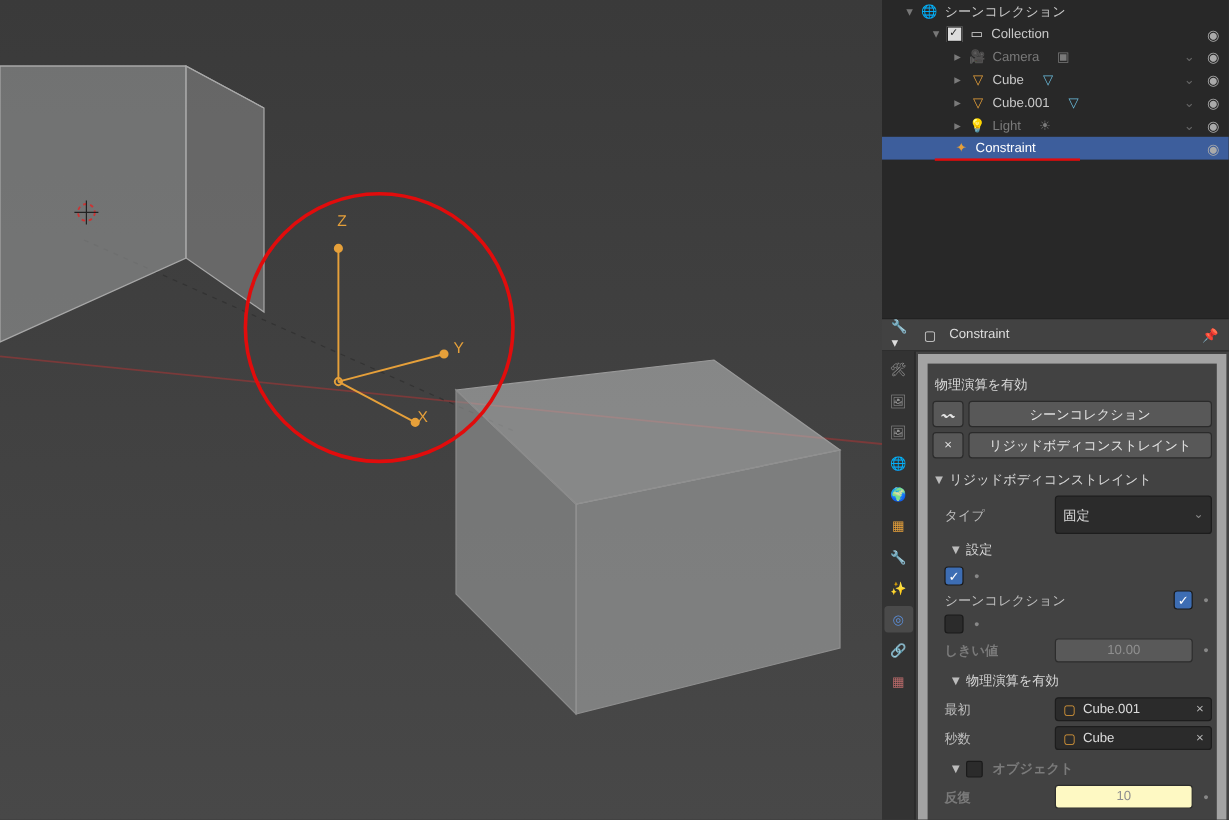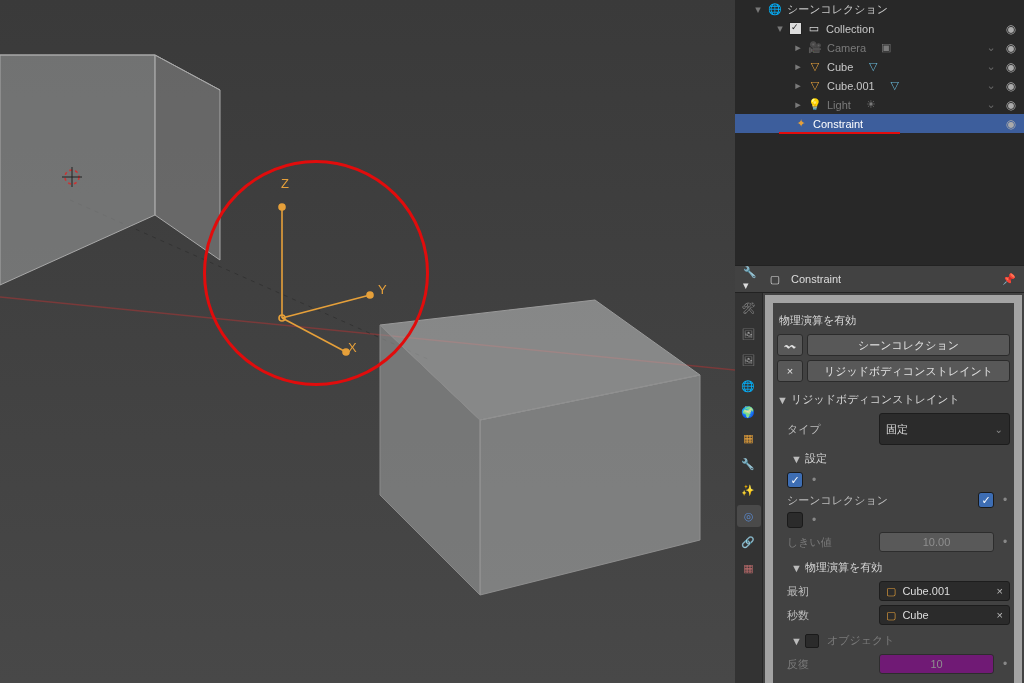--- a/index.html
+++ b/index.html
@@ -138,29 +138,29 @@
     background:#2b2b2b; display:inline-flex; align-items:center; justify-content:center;
   }
   .chk.on { background:#3d6db3; }
   .chk.on::after { content:"✓"; color:#fff; font-size:11px; }
   .dot { color:#888; font-size:12px; width:10px; text-align:center; }
   .numfield {
     flex:1; height:20px; background:#595959; border:1px solid #2d2d2d;
     border-radius:3px; display:flex; align-items:center; justify-content:center;
     color:#8f8f8f;
   }
-  .numfield.dark { background:#701a75; }
+  .numfield.dark { background:#fef9c3; }
   .objfield {
     flex:1; height:20px; background:#2b2b2b; border:1px solid #1d1d1d;
     border-radius:3px; display:flex; align-items:center; gap:6px;
     padding:0 6px; color:#ddd;
   }
   .objfield .x { margin-left:auto; color:#bbb; }
   .small-ico { color:#e6a03a; font-size:11px; }
-  .ghost { color:#7a7a7a; }
+  .ghost { color:#7a7a7a;font-weight:bold; }
   .sqchk { width:14px; height:14px; border:1px solid #1a1a1a; border-radius:2px; background:#2b2b2b; display:inline-block; }
 </style>
 </head>
 <body>
 
 <div class="viewport">
   <svg width="735" height="683">
 
     <line x1="0" y1="297" x2="735" y2="370" stroke="#7a3a3a" stroke-width="1.5"></line>
 

